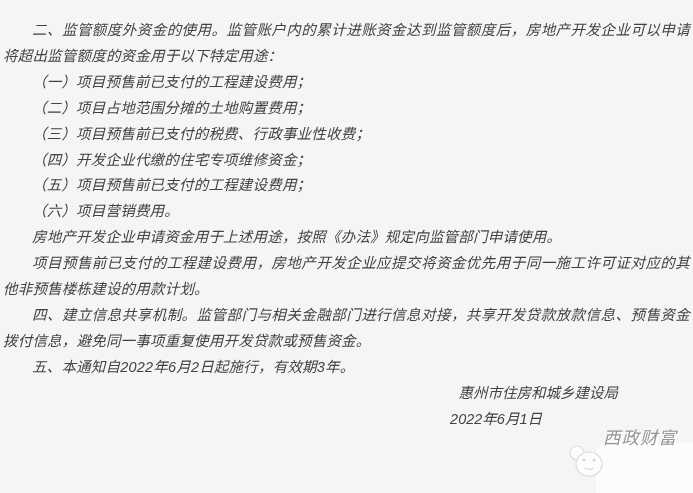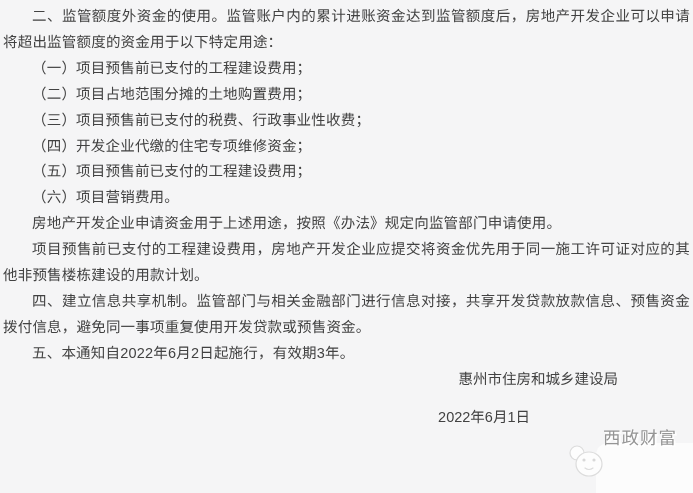--- a/index.html
+++ b/index.html
@@ -11,39 +11,40 @@
     height: 493px;
     overflow: hidden;
     background: #f5f5f6;
     font-family: "Liberation Sans", "DejaVu Sans", sans-serif;
   }
   .page {
     position: relative;
     width: 693px;
     height: 493px;
     box-sizing: border-box;
-    padding: 4px 3px 0 3px;
+    padding: 18px 3px 0 3px;
     color: #424242;
     font-size: 14.5px;
     line-height: 25.9px;
     overflow: hidden;
+    font-style: italic;
   }
   .para {
     margin: 0;
     text-indent: 2em;
     text-align: justify;
     letter-spacing: 0.2px;
   }
   .sig-row {
     margin: 0;
     text-align: right;
     padding-right: 72px;
   }
   .date-row {
-    margin: 12px;
+    margin: 0;
     text-align: right;
     padding-right: 148px;
   }
   
   .wm-bg {
     position: absolute;
     left: 596px;
     top: 443px;
     width: 120px;
     height: 70px;

